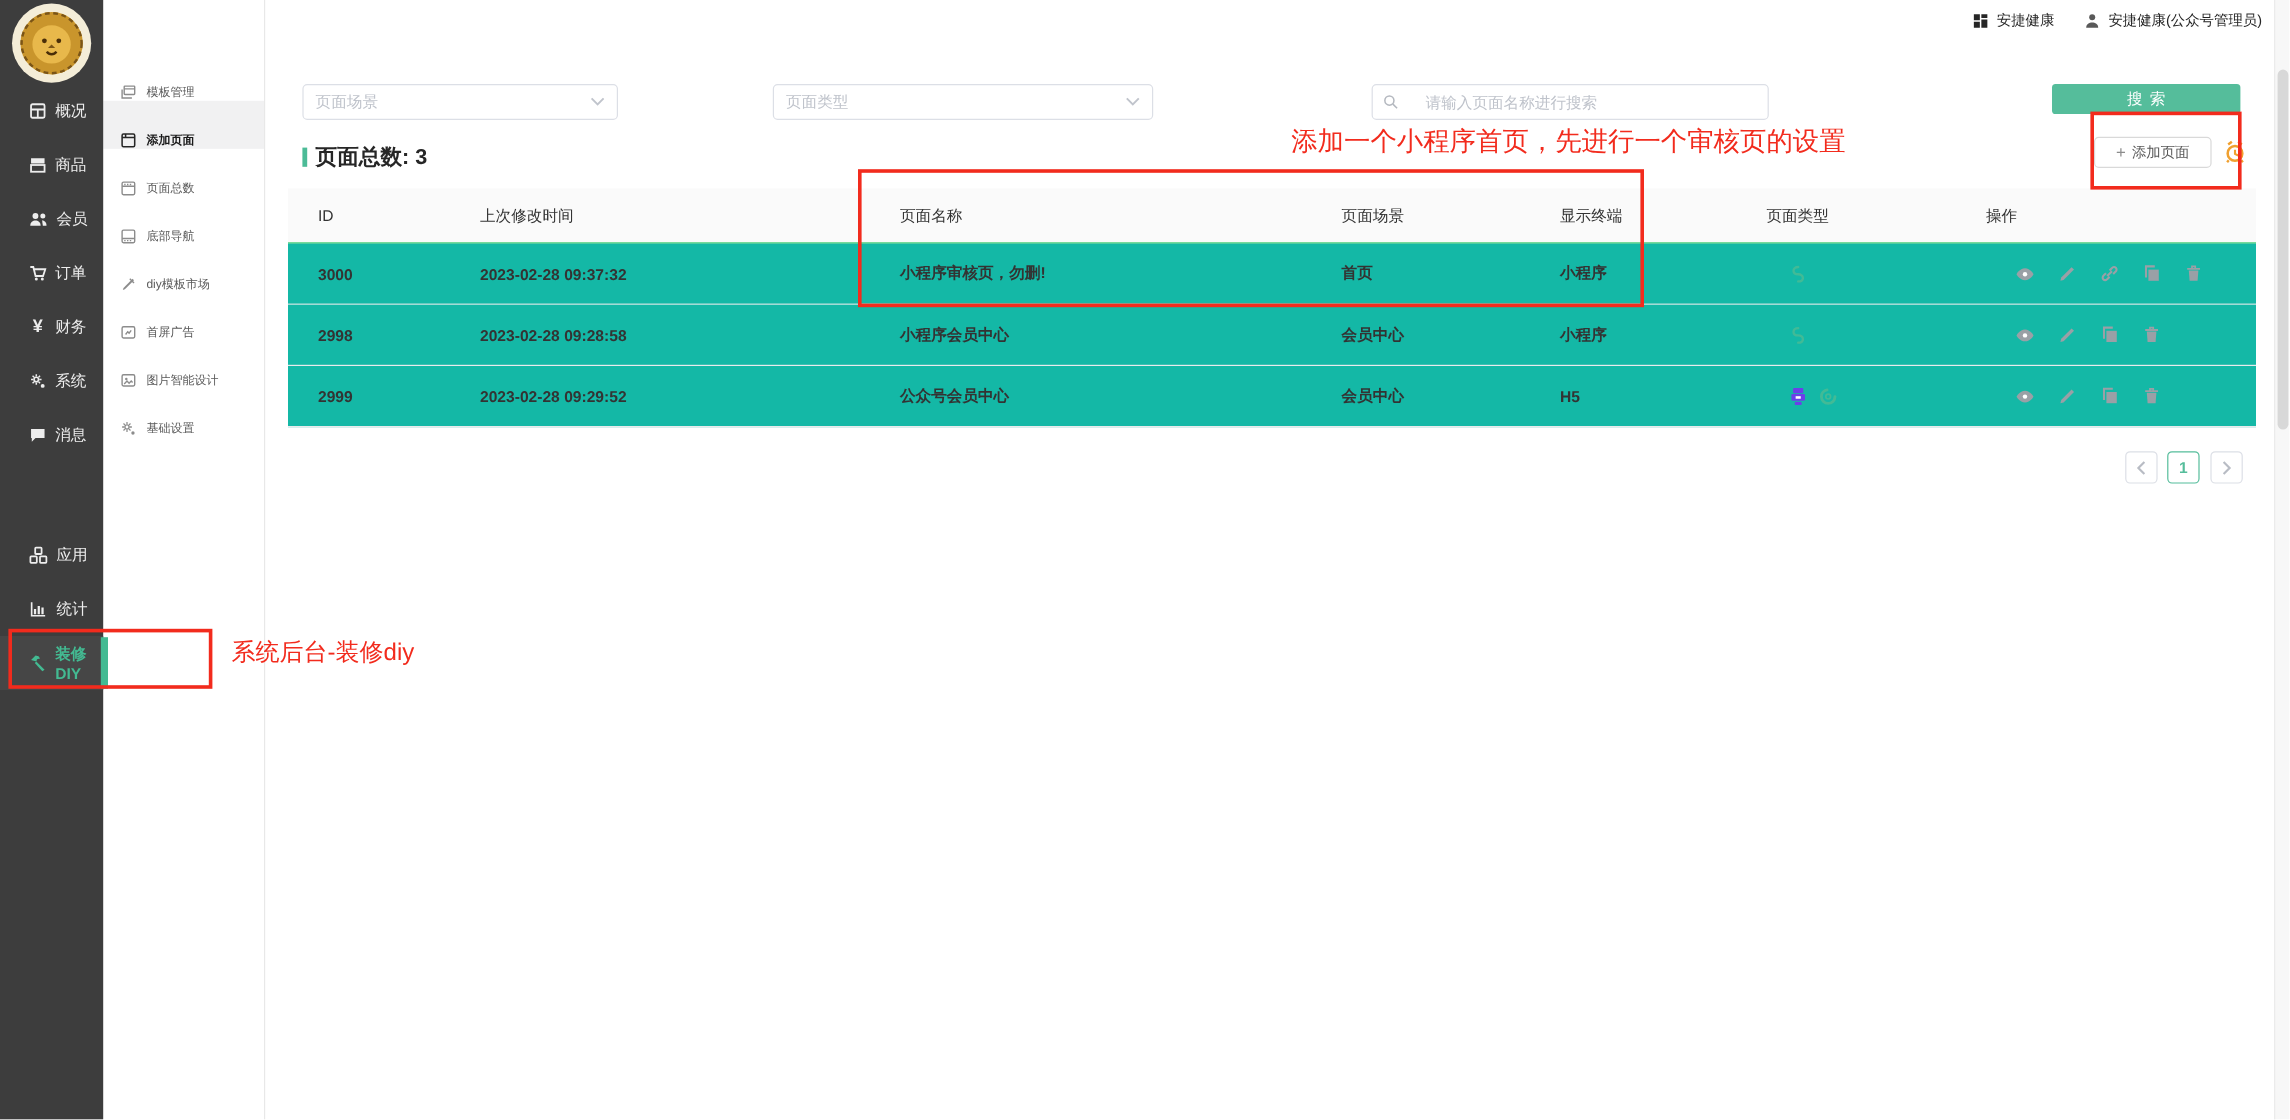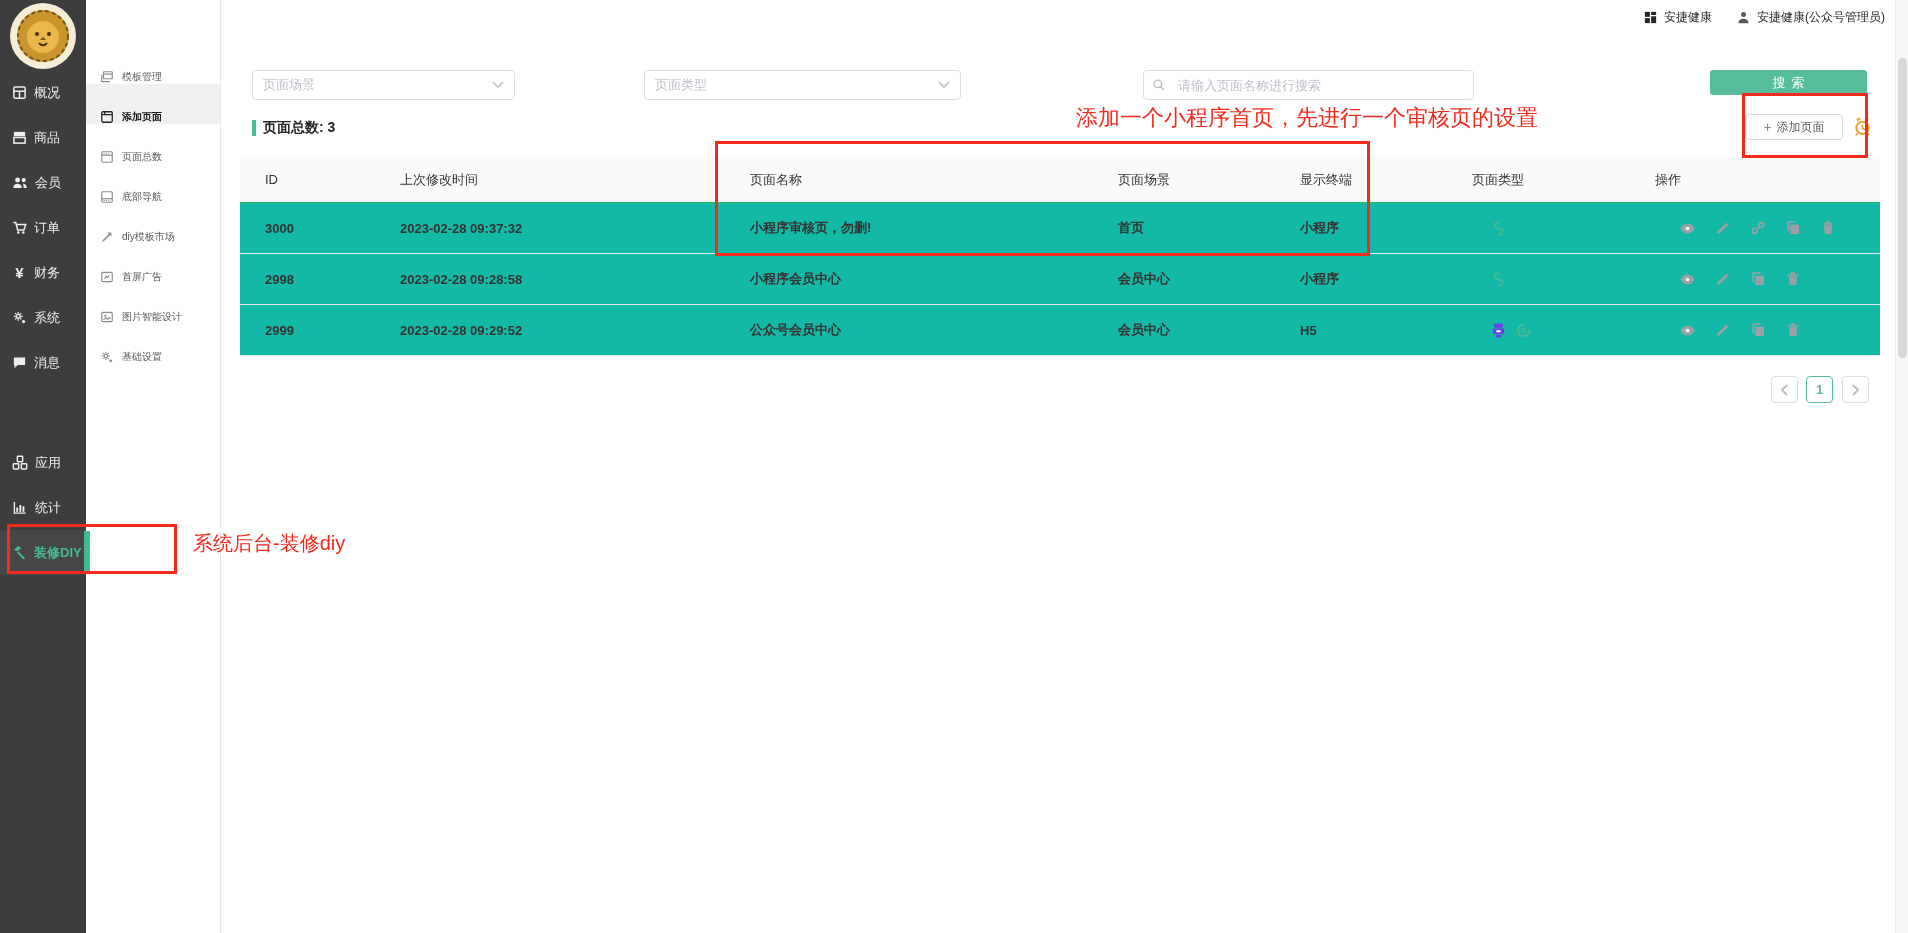--- a/index.html
+++ b/index.html
@@ -8,47 +8,47 @@
     position:relative; overflow:hidden; background:#fff;
     font-family:"Liberation Sans","DejaVu Sans",sans-serif;
     color:#333;
   }
 
   
   .dark-sidebar { position:absolute; left:0; top:0; width:86px; height:933px; background:#3d3d3d; z-index:5; overflow:visible; }
   .logo-wrap { position:absolute; left:10px; top:3px; width:66px; height:66px; border-radius:50%; background:#f4edd8; display:flex; align-items:center; justify-content:center; }
   .dark-nav { position:absolute; left:0; top:70px; width:86px; }
   .dark-nav-bottom { position:absolute; left:0; top:440px; width:86px; }
-  .dnav-item { position:relative; height:45px; display:flex; align-items:center; padding-left:12px; gap:7px; color:#ededed; font-size:13px; cursor:pointer; }
+  .dnav-item { position:relative; height:45px; display:flex; align-items:center; padding-left:24px; gap:7px; color:#ededed; font-size:13px; cursor:pointer; }
   .dnav-item svg { flex:0 0 auto; }
   .dnav-item.diy { background:#464646; color:#43ba92; }
   .diy-indicator { position:absolute; right:-4px; top:1px; width:6px; height:43px; background:#43ba92; }
 
   
   .sub-sidebar { position:absolute; left:86px; top:0; width:135px; height:933px; background:#fff; border-right:1px solid #e8e8e8; z-index:4; }
   .sub-nav { position:absolute; top:44px; left:0; width:100%; }
   .snav-item { height:40px; display:flex; align-items:flex-end; padding-left:14px; gap:8px; color:#595959; font-size:10px; cursor:pointer; }
   .snav-item.active { background:#f1f1f2; color:#1a1a1a; font-weight:bold; }
 
   
   .topbar-item { position:absolute; top:9px; display:flex; align-items:center; gap:6px; font-size:12px; color:#262626; cursor:pointer; }
 
   
   .select-box { position:absolute; height:30px; border:1px solid #dcdfe6; border-radius:4px; background:#fff; display:flex; align-items:center; padding:0 10px; font-size:13px; color:#bfc3cb; cursor:pointer; }
   .select-box .chev { position:absolute; right:10px; }
-  .search-wrap { position:absolute; left:1143px; top:70px; width:331px; height:30px; border:1px solid #dcdfe6; border-radius:4px; background:#fff; display:flex; align-items:center; padding:0 8px; gap:12px; }
+  .search-wrap { position:absolute; left:1143px; top:70px; width:331px; height:30px; border:1px solid #dcdfe6; border-radius:4px; background:#fff; display:flex; align-items:center; padding:0 8px; gap:22px; }
   .search-wrap input { border:none; outline:none; flex:1; font-size:13px; color:#333; font-family:inherit; background:transparent; }
   .search-wrap input::placeholder { color:#bfc3cb; }
   .btn-search { position:absolute; left:1710px; top:70px; width:157px; height:25px; background:#55bd9b; color:#fff; border:none; border-radius:3px; font-size:13px; letter-spacing:6px; text-indent:6px; cursor:pointer; font-family:inherit; }
   .btn-add { position:absolute; left:1745px; top:114px; width:98px; height:26px; background:#fff; border:1px solid #d9d9d9; border-radius:4px; font-size:12px; color:#595959; display:flex; align-items:center; justify-content:center; gap:5px; cursor:pointer; font-family:inherit; }
 
   
   .total-wrap { position:absolute; left:252px; top:119px; display:flex; align-items:center; gap:7px; }
   .total-bar { width:4px; height:16px; background:#4cbb97; }
-  .total-text { font-size:14px; font-weight:bold; color:#262626; }
+  .total-text { font-size:18px; font-weight:bold; color:#262626; }
 
   
   .table { position:absolute; left:240px; top:157px; width:1640px; font-size:13px; }
   .trow { display:flex; align-items:center; height:51px; border-bottom:1px solid #e8eaec; background:#14b8a6; }
   .trow.thead { height:46px; background:#fafafa; border-bottom:1px solid #22c55e; }
   .trow.thead .cell { font-weight:500; color:#333; }
   .cell { padding-left:25px; display:flex; align-items:center; }
   .cell.bold { font-weight:bold; color:#333; }
   .c0{width:135px}.c1{width:350px}.c2{width:368px}.c3{width:182px}.c4{width:172px}.c5{width:183px}.c6{flex:1}
   .type-icons { margin-left:18px; display:flex; align-items:center; gap:8px; }

